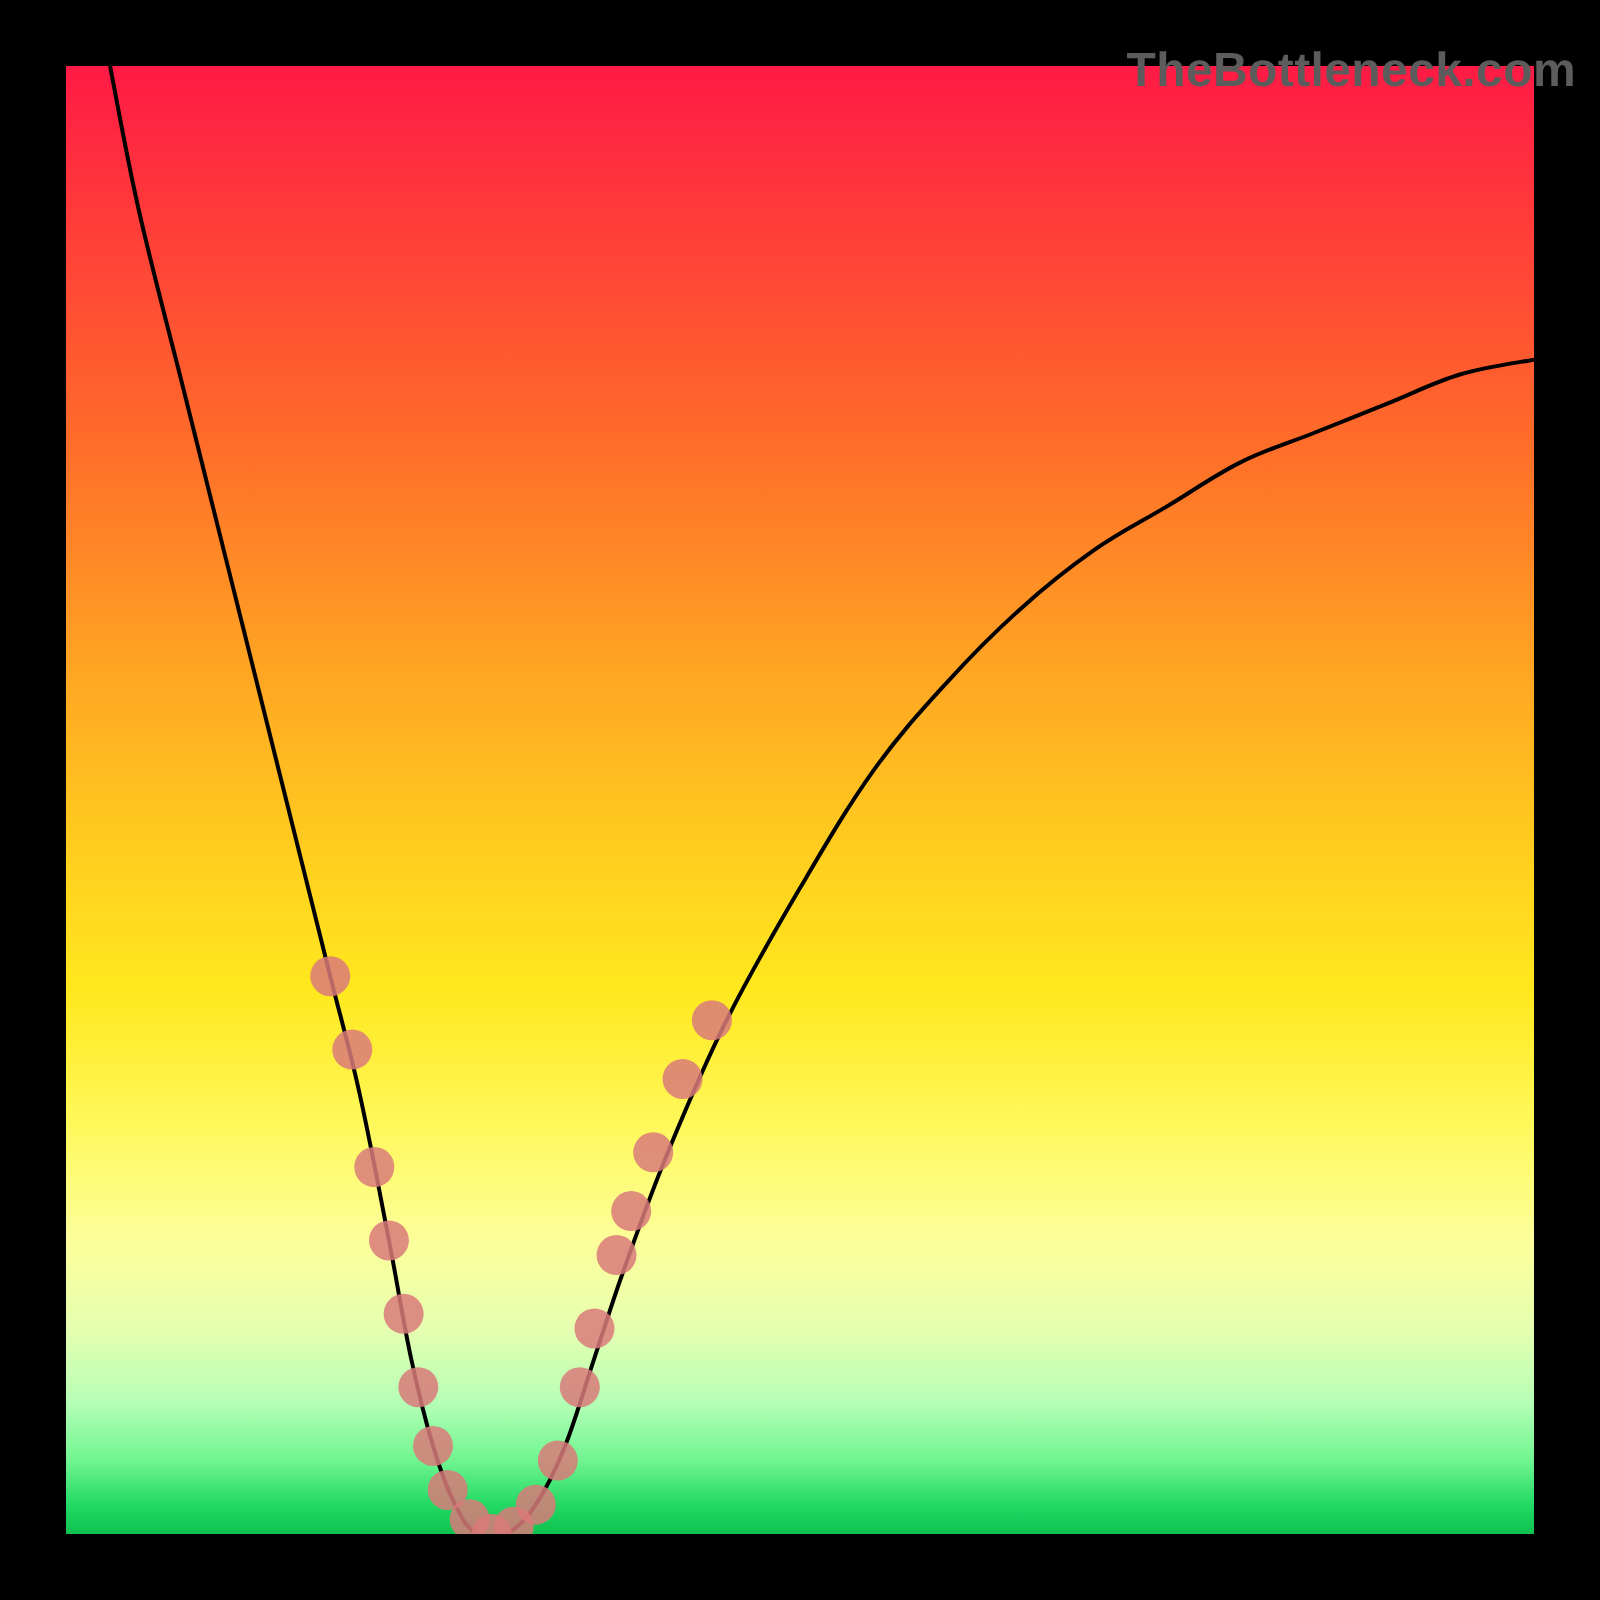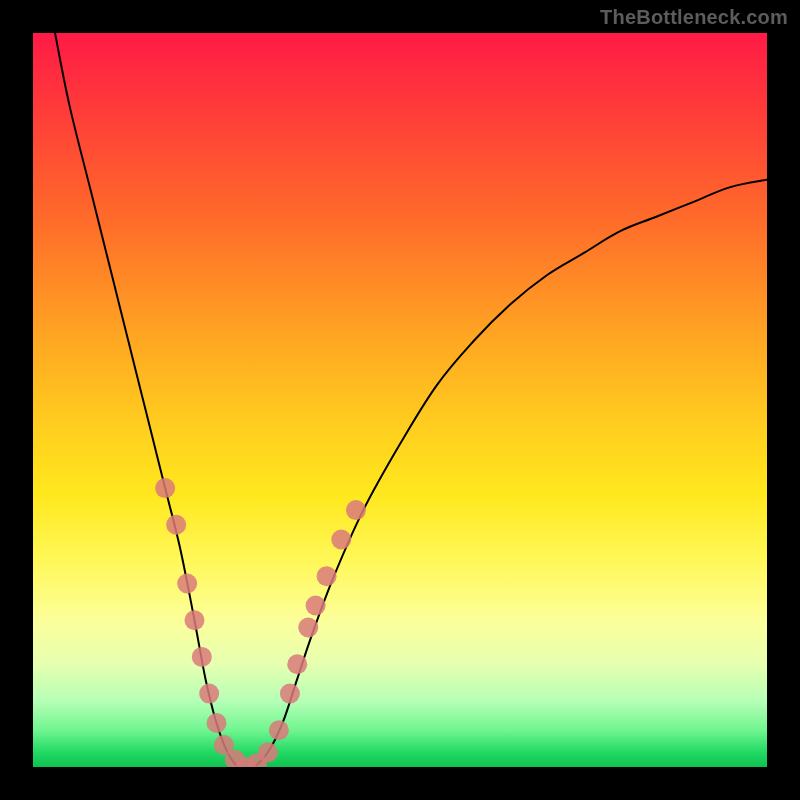--- a/index.html
+++ b/index.html
@@ -34,24 +34,24 @@
       #fff85a 72%,
       #fcff9a 80%,
       #e6ffb0 86%,
       #b6ffb6 91%,
       #70f590 95%,
       #22d964 98%,
       #0ec24f 100%);
   }
   .watermark {
     position: absolute;
-    top: 6px;
+    top: 22px;
     right: 12px;
     font-family: Arial, Helvetica, sans-serif;
-    font-size: 20px;
+    font-size: 24px;
     font-weight: 600;
     color: #5c5c5c;
     letter-spacing: 0.2px;
     user-select: none;
   }
   svg.curve {
     position: absolute;
     top: 0;
     left: 0;
     width: 734px;

